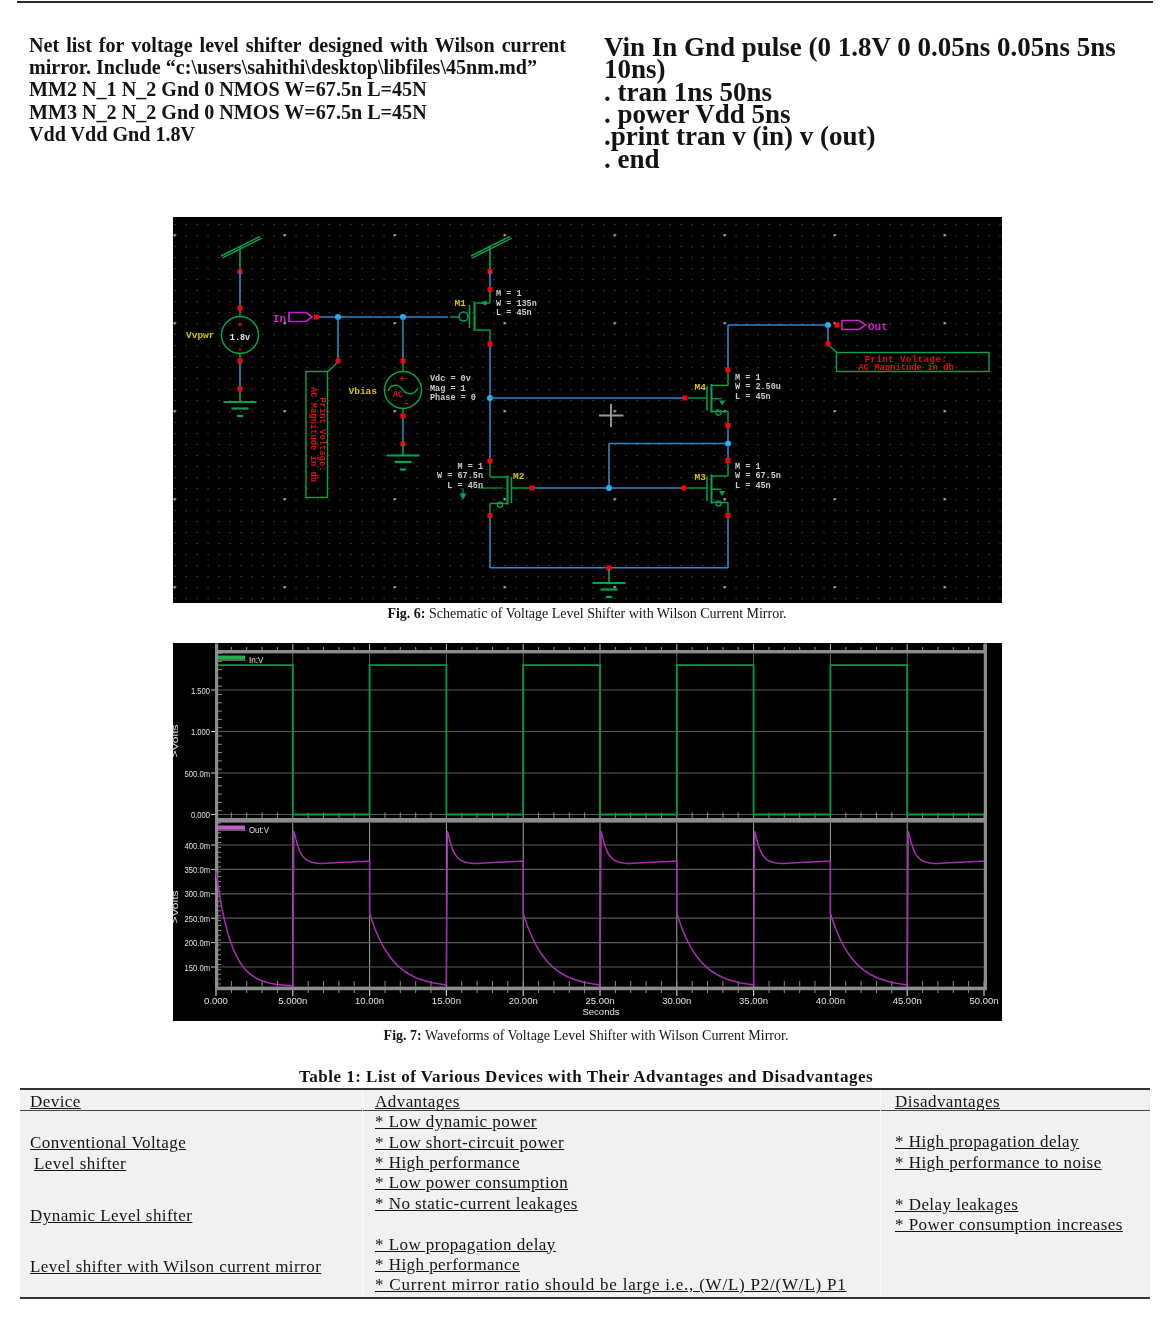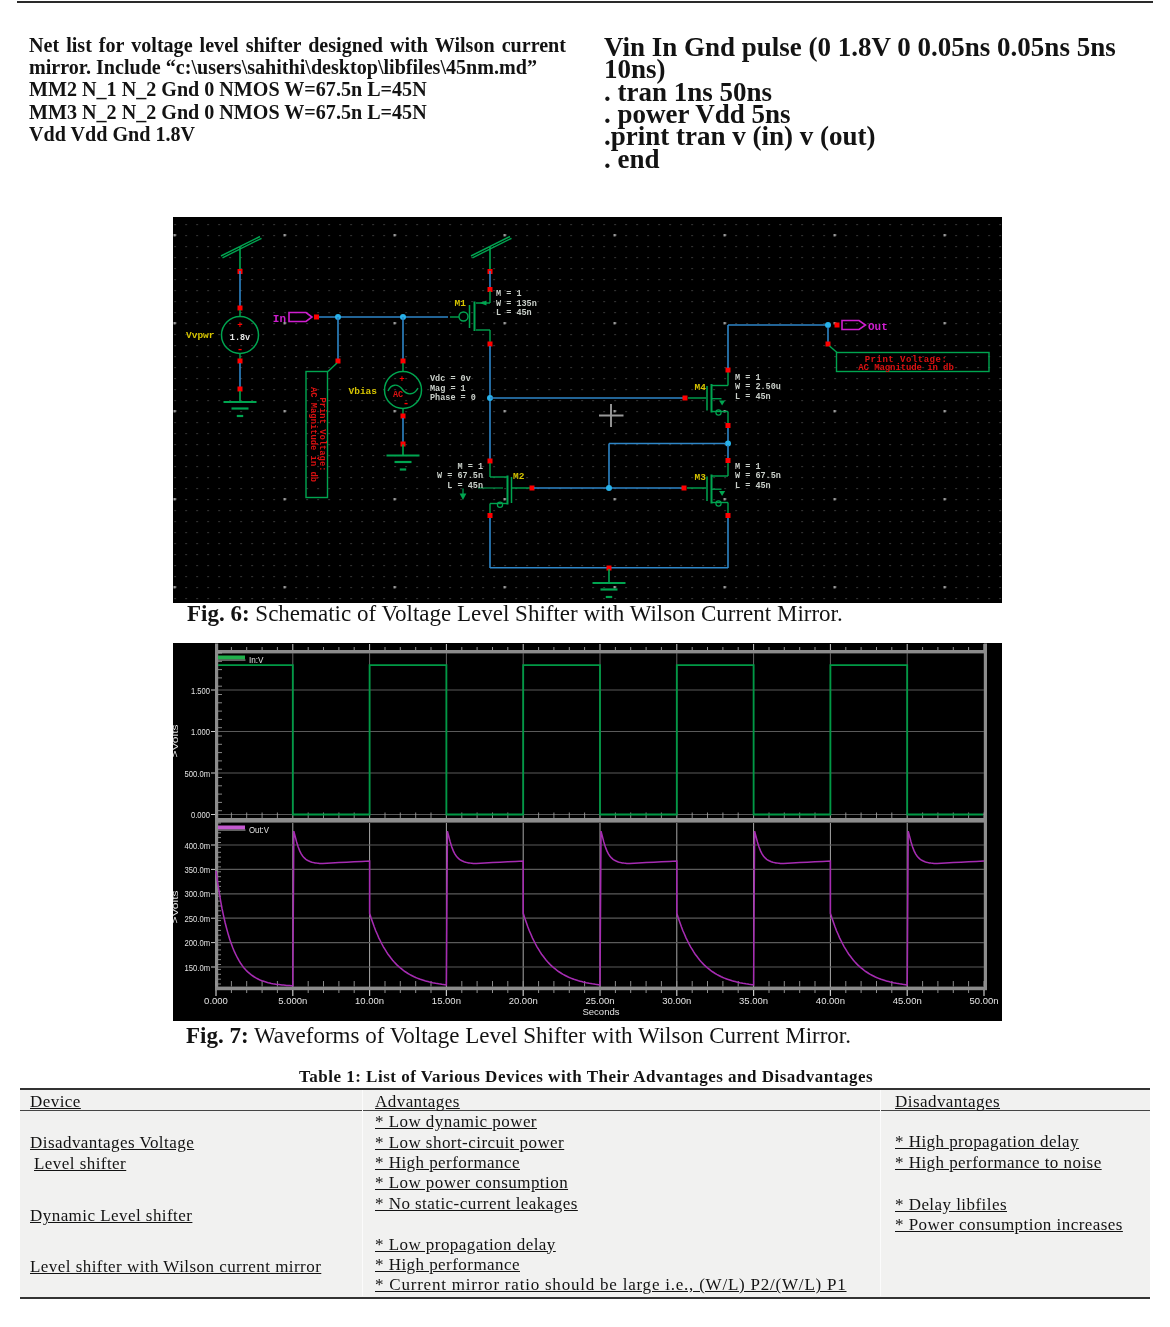--- a/index.html
+++ b/index.html
@@ -1,21 +1,21 @@
 <!DOCTYPE html>
 <html><head><meta charset="utf-8">
 <style>
 * { margin:0; padding:0; box-sizing:border-box; }
 html,body { width:1170px; height:1327px; background:#fff; position:relative;
   font-family:"Liberation Serif", serif; color:#131313; }
 .abs { position:absolute;font-weight:bold; }
 .fig6 { position:absolute; left:173px; top:217px; }
 .fig7 { position:absolute; left:173px; top:643px; }
 .wl { fill:#e2e2e2; font-size:9.5px; font-family:"Liberation Sans",sans-serif; }
-.cap { position:absolute; font-size:23px; line-height:20px; text-align:left; white-space:pre; }
+.cap { position:absolute; font-size:14px; line-height:20px; text-align:center; white-space:pre; }
 .t { position:absolute; font-size:17px; line-height:18px; letter-spacing:0.45px; white-space:pre;text-decoration:underline; }
 </style></head>
 <body>
 <div class="abs" style="left:17px;top:1px;width:1136px;height:2.4px;background:#2a2a2a"></div>
 
 <div class="abs" style="left:29px;top:33.5px;width:537px;font-size:20.1px;line-height:22.35px">
 <div style="text-align:justify;text-align-last:justify">Net list for voltage level shifter designed with Wilson current</div>
 <div>mirror. Include “c:\users\sahithi\desktop\libfiles\45nm.md”</div>
 <div>MM2 N_1 N_2 Gnd 0 NMOS W=67.5n L=45N</div>
 <div>MM3 N_2 N_2 Gnd 0 NMOS W=67.5n L=45N</div>
@@ -543,29 +543,29 @@
 <div class="abs" style="left:20px;top:1088px;width:1130px;height:1.8px;background:#333"></div>
 <div class="abs" style="left:20px;top:1110px;width:1130px;height:1.4px;background:#454545"></div>
 <div class="abs" style="left:20px;top:1296.5px;width:1130px;height:2px;background:#333"></div>
 <div class="abs" style="left:362px;top:1090px;width:1.4px;height:206px;background:#fbfbfb"></div>
 <div class="abs" style="left:880px;top:1090px;width:1.4px;height:206px;background:#fbfbfb"></div>
 
 <div class="t" style="left:30px;top:1092.6px">Device</div>
 <div class="t" style="left:375px;top:1092.6px">Advantages</div>
 <div class="t" style="left:895px;top:1092.6px">Disadvantages</div>
 
-<div class="t" style="left:30px;top:1133.8px">Disadvantages Voltage</div>
+<div class="t" style="left:30px;top:1133.8px">Conventional Voltage</div>
 <div class="t" style="left:34px;top:1155.3px">Level shifter</div>
 <div class="t" style="left:30px;top:1207.4px">Dynamic Level shifter</div>
 <div class="t" style="left:30px;top:1258.2px">Level shifter with Wilson current mirror</div>
 
 <div class="t" style="left:375px;top:1113.1px">* Low dynamic power</div>
 <div class="t" style="left:375px;top:1133.5px">* Low short-circuit power</div>
 <div class="t" style="left:375px;top:1153.9px">* High performance</div>
 <div class="t" style="left:375px;top:1174.3px">* Low power consumption</div>
 <div class="t" style="left:375px;top:1194.7px">* No static-current leakages</div>
 <div class="t" style="left:375px;top:1235.5px">* Low propagation delay</div>
 <div class="t" style="left:375px;top:1255.9px">* High performance</div>
 <div class="t" style="left:375px;top:1276.3px;letter-spacing:0.78px">* Current mirror ratio should be large i.e., (W/L) P2/(W/L) P1</div>
 
 <div class="t" style="left:895px;top:1133.2px">* High propagation delay</div>
 <div class="t" style="left:895px;top:1154px">* High performance to noise</div>
-<div class="t" style="left:895px;top:1195.7px">* Delay libfiles</div>
+<div class="t" style="left:895px;top:1195.7px">* Delay leakages</div>
 <div class="t" style="left:895px;top:1216px">* Power consumption increases</div>
 </body></html>

